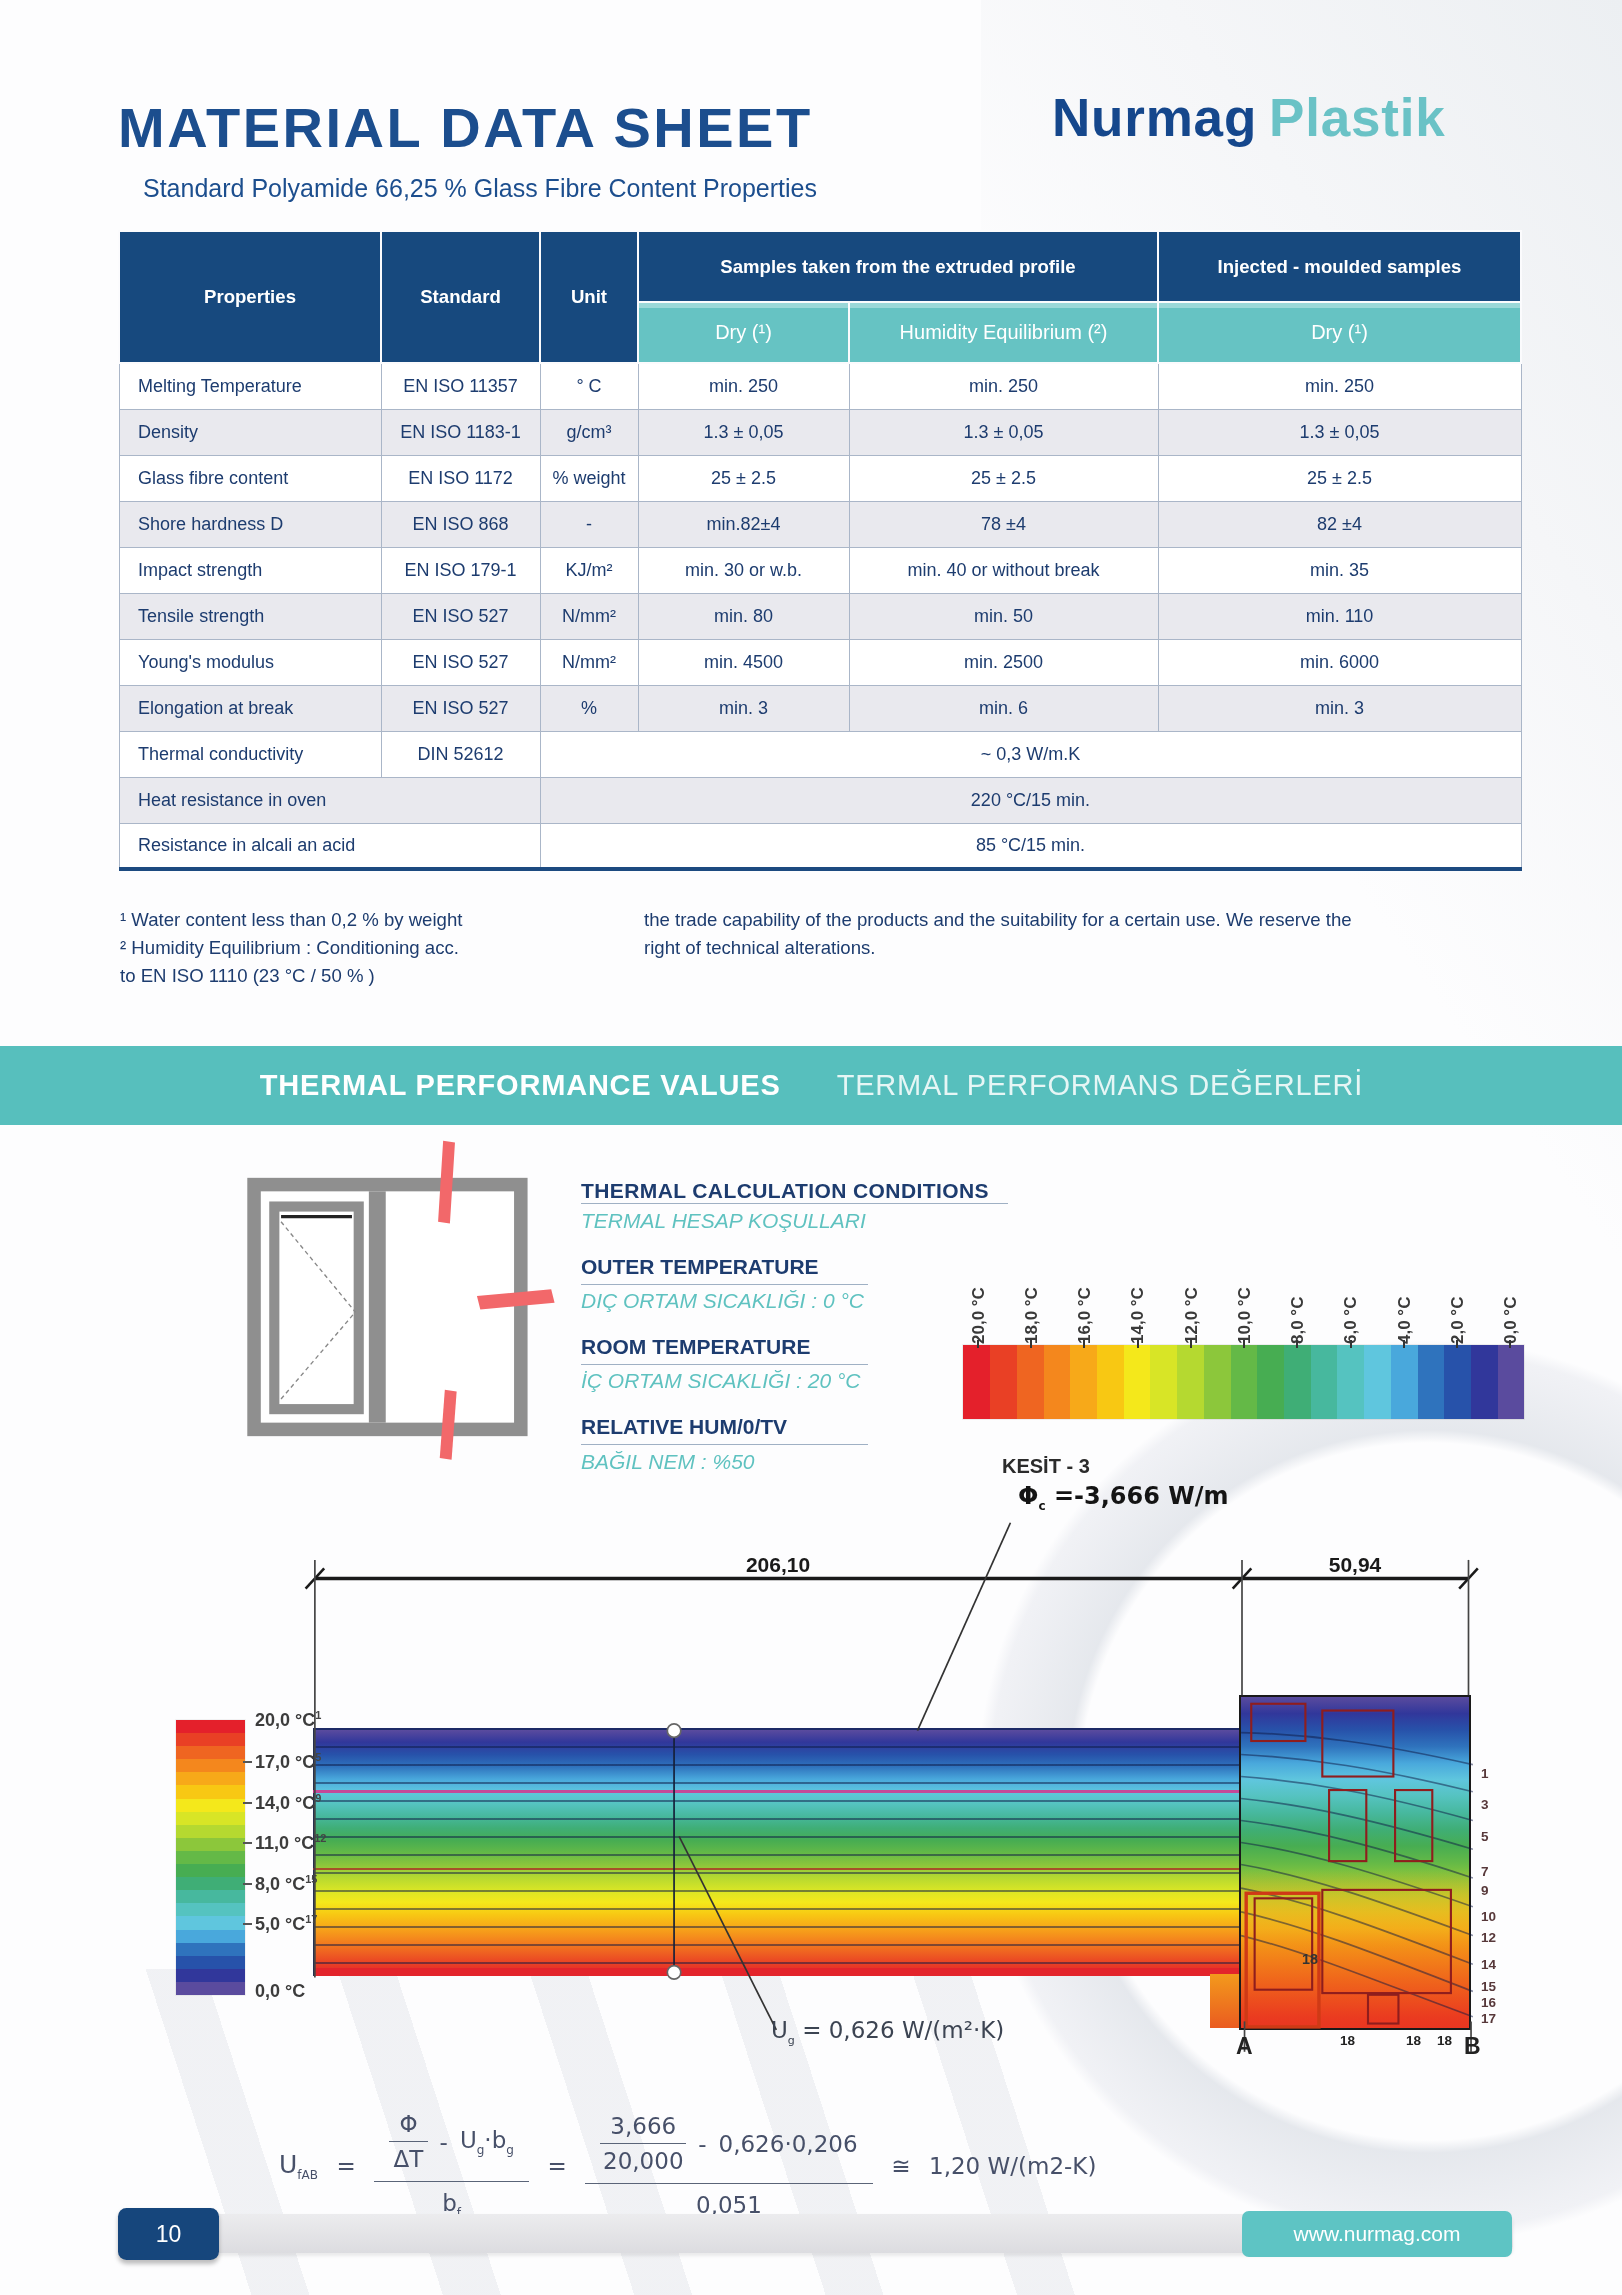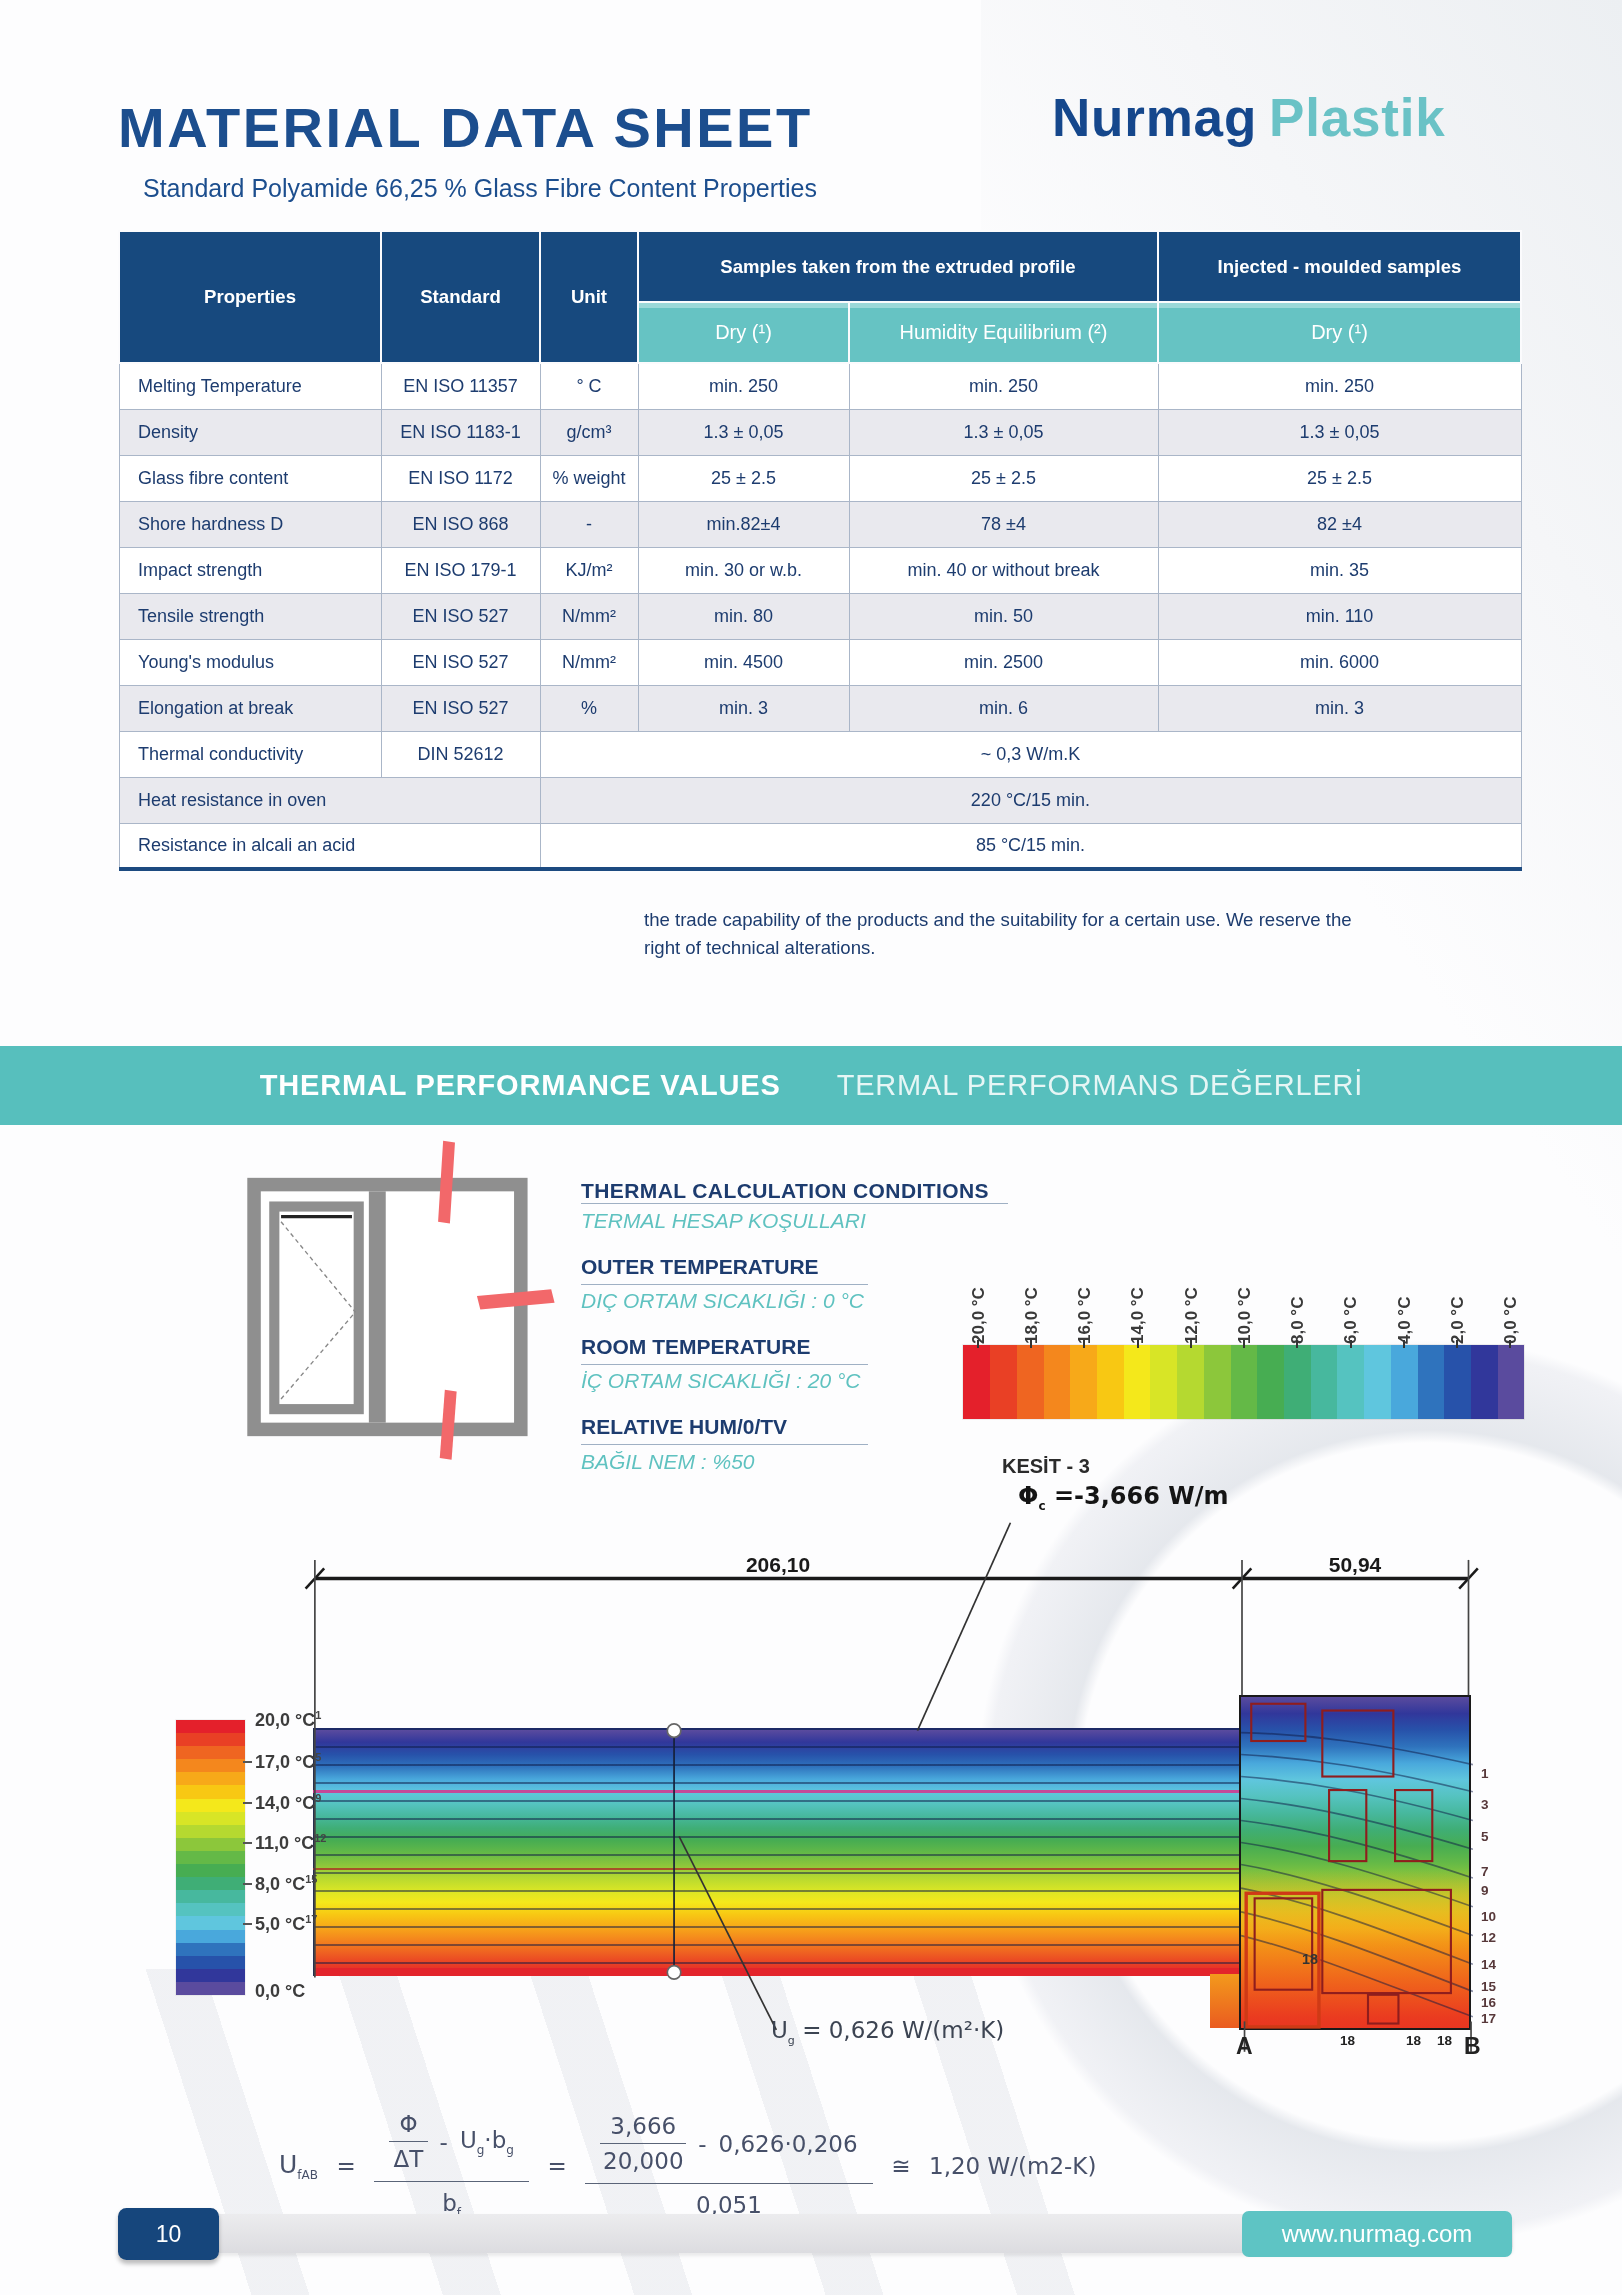--- a/index.html
+++ b/index.html
@@ -116,21 +116,21 @@
   .mfrac .mden { padding-top:4.2px; }
   .f-lhs { font-size:25px; }
 
   
   .footer-bar { left:127px; top:2214px; width:1386px; height:39px; border-radius:6.8px;
     background:linear-gradient(180deg,#ececee,#dcdce0); box-shadow:0 2.5px 3.4px rgba(0,0,0,.08); }
   .page-box { left:118px; top:2208px; width:101px; height:52px; background:#16467c; border-radius:8.5px;
     display:flex; align-items:center; justify-content:center; color:#fff; font-size:23px;
     box-shadow:0 3.4px 4.2px rgba(0,0,0,.25); }
   .site-box { left:1242px; top:2211px; width:270px; height:46px; background:#5ec4c4; border-radius:6.8px;
-    display:flex; align-items:center; justify-content:center; color:#fff; font-size:24px; }
+    display:flex; align-items:center; justify-content:center; color:#fff; font-size:21px; }
 
   svg.overlay { position:absolute; z-index:2; }
 </style>
 </head>
 <body>
 
 <div id="page">
 
   <div class="deco deco-top"></div>
   <div class="deco deco-ring"></div>
@@ -239,20 +239,25 @@
           <td class="prop" colspan="2">Heat resistance in oven</td>
           <td colspan="4">220 °C/15 min.</td>
         </tr>
         <tr>
           <td class="prop" colspan="2">Resistance in alcali an acid</td>
           <td colspan="4">85 °C/15 min.</td>
         </tr>
       </tbody>
   </table>
 
+  <div class="abs footnotes">
+    <div>¹ Water content less than 0,2 % by weight</div>
+    <div>² Humidity Equilibrium : Conditioning acc.</div>
+    <div>to EN ISO 1110 (23 °C / 50 % )</div>
+  </div>
   <div class="abs disclaimer">
     <div>the trade capability of the products and the suitability for a certain use. We reserve the</div>
     <div>right of technical alterations.</div>
   </div>
 
   <div class="abs banner">
     <span class="en">THERMAL PERFORMANCE VALUES</span>
     <span class="tr">TERMAL PERFORMANS DEĞERLERİ</span>
   </div>
 

